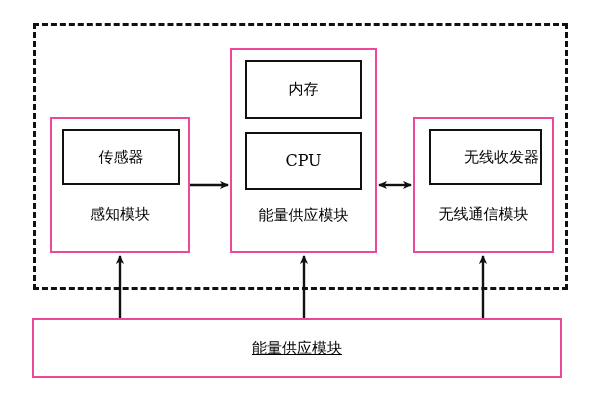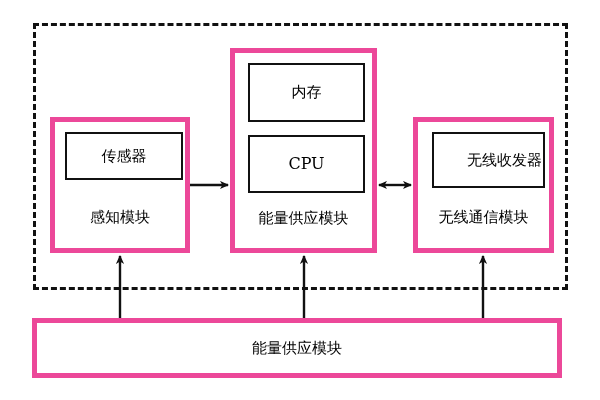--- a/index.html
+++ b/index.html
@@ -23,23 +23,24 @@
     top: 23px;
     width: 535px;
     height: 267px;
     border: 3px dashed #111111;
     box-sizing: border-box;
   }
 
   
   .module {
     position: absolute;
-    border: 5px solid #ec4899;
+    border: 2px solid #ec4899;
     background: #ffffff;
     box-sizing: border-box;
+    text-decoration: underline;
   }
   .module-label {
     position: absolute;
     left: 0;
     right: 0;
     text-align: center;
     color: #000000;
     font-size: 15px;
     line-height: 1;
     white-space: nowrap;
@@ -59,21 +60,21 @@
     line-height: 1;
     white-space: nowrap;
   }
   .component.latin {
     font-family: "DejaVu Serif", "Liberation Serif", serif;
     font-size: 16px;
   }
 
   
   #sense-module   { left: 50px;  top: 117px; width: 140px; height: 136px; }
-  #sense-inner    { left: 10px;  top: 10px;  width: 118px; height: 48px;  }
+  #sense-inner    { left: 10px;  top: 10px;  width: 118px; height: 56px;  }
   #sense-label    { top: 88px; }
 
   #proc-module    { left: 230px; top: 48px;  width: 147px; height: 205px; }
   #proc-mem       { left: 13px;  top: 10px;  width: 117px; height: 59px;  }
   #proc-cpu       { left: 13px;  top: 82px;  width: 117px; height: 58px;  }
   #proc-label     { top: 158px; }
 
   #wifi-module    { left: 413px; top: 117px; width: 141px; height: 136px; }
   #wifi-inner     { left: 14px;  top: 10px;  width: 113px; height: 56px; padding-left: 32px;  }
   #wifi-label     { top: 88px; }

